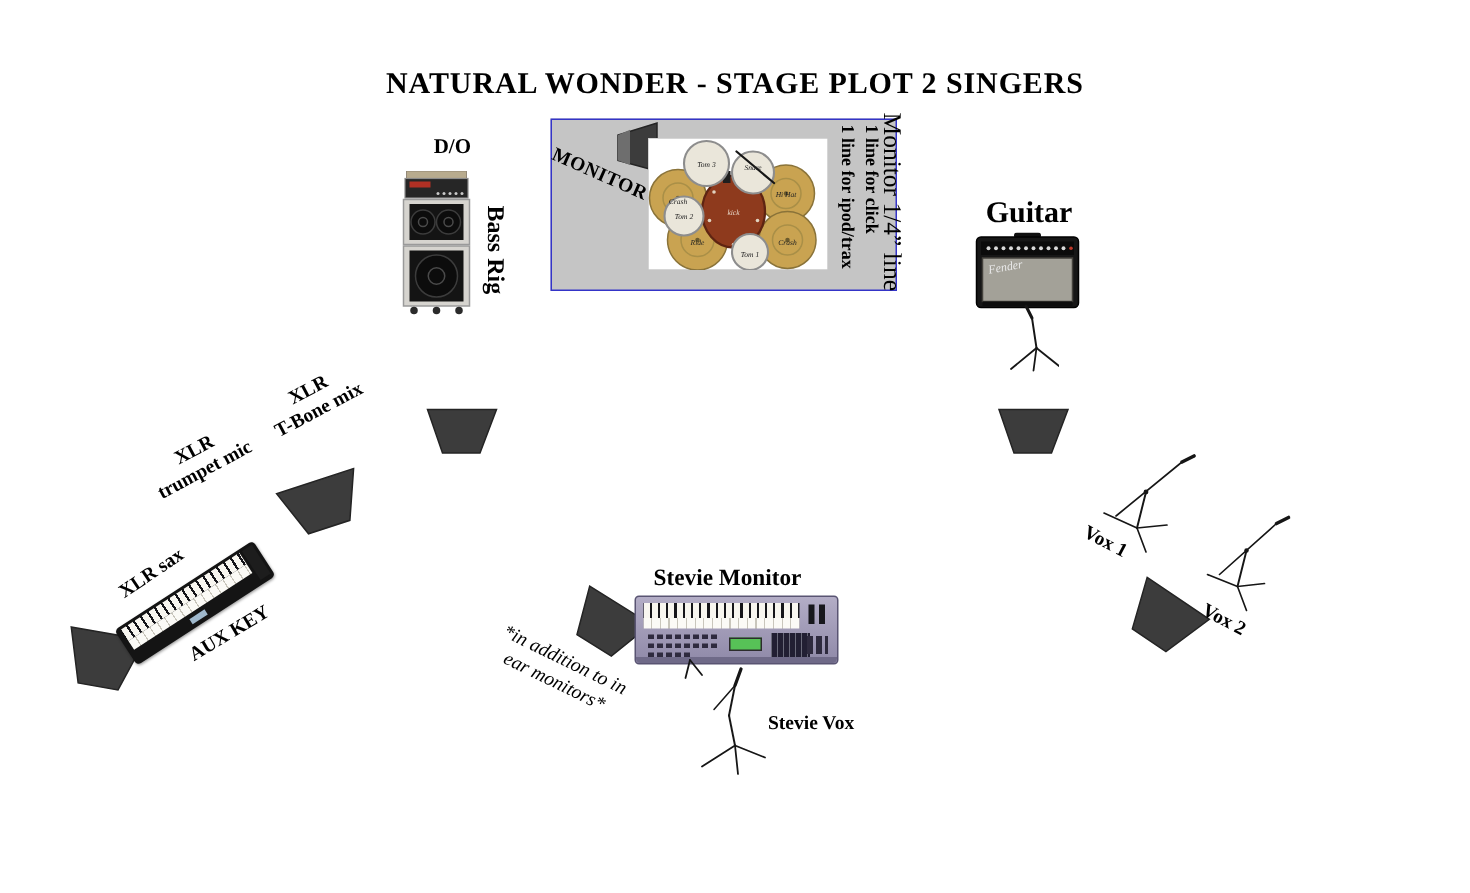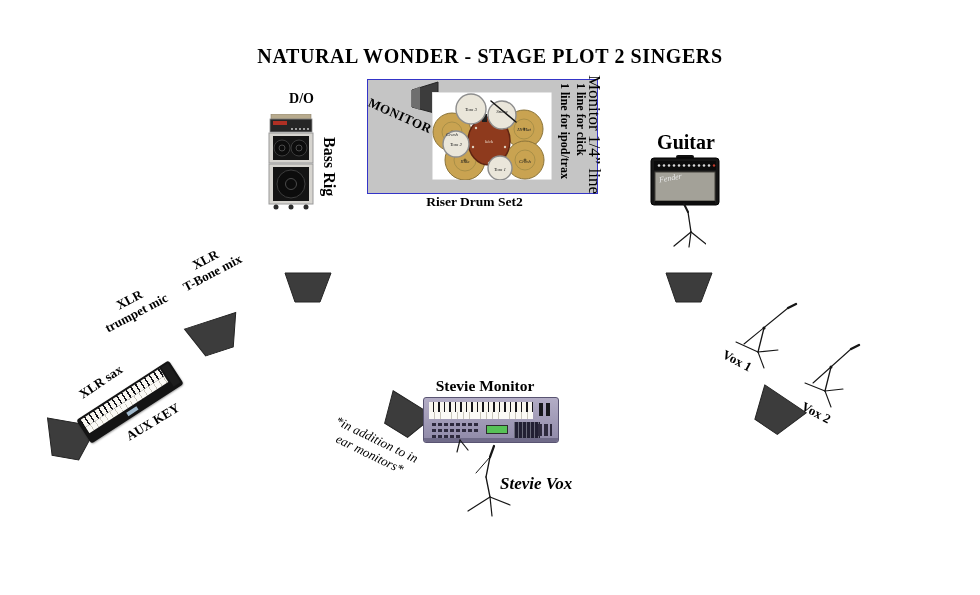--- a/index.html
+++ b/index.html
@@ -112,21 +112,20 @@
     </g>
   </svg>
 
   <div class="abs" style="left:557px;top:83px;display:flex;gap:1px;">
     <span class="vtext b" style="font-size:12px;">1 line for ipod/trax</span>
     <span class="vtext b" style="font-size:12px;">1 line for click</span>
   </div>
 
   <div class="abs vtext" style="left:584px;top:75px;font-size:17px;">Monitor 1/4” line</div>
 
-  <div class="abs smallcap" style="left:367px;top:194px;width:215px;">Riser Drum Set2</div>
 
   <div class="abs b" style="left:640px;top:131px;width:92px;text-align:center;font-size:20px;">Guitar amp</div>
   <svg class="abs" style="left:650px;top:155px;" width="70" height="52" viewBox="0 0 70 52">
     <rect x="26" y="0" width="18" height="4" rx="2" fill="#101010"></rect>
     <rect x="1" y="3" width="68" height="47" rx="3" fill="#161616" stroke="#000"></rect>
     <rect x="4" y="6" width="62" height="9" fill="#0b0b0b"></rect>
     <g fill="#d8d8d8">
       <circle cx="9" cy="10.5" r="1.3"></circle>
         <circle cx="14" cy="10.5" r="1.3"></circle>
         <circle cx="19" cy="10.5" r="1.3"></circle>
@@ -216,21 +215,21 @@
 
   <svg class="abs" style="left:464px;top:443px;" width="52" height="74" viewBox="0 0 52 74">
     <line x1="30" y1="3" x2="26" y2="14" stroke-width="2.2"></line>
     <line x1="26" y1="14" x2="22" y2="34" stroke-width="1.3"></line>
     <line x1="12" y1="30" x2="26" y2="14" stroke-width="1"></line>
     <line x1="22" y1="34" x2="26" y2="54" stroke-width="1.3"></line>
     <line x1="26" y1="54" x2="4" y2="68" stroke-width="1.2"></line>
     <line x1="26" y1="54" x2="46" y2="62" stroke-width="1.2"></line>
     <line x1="26" y1="54" x2="28" y2="73" stroke-width="1.2"></line>
   </svg>
-  <div class="abs b" style="left:500px;top:474px;font-size:17px;font-style:italic;">Stevie Vox</div>
+  <div class="abs b" style="left:512px;top:474px;font-size:13px;">Stevie Vox</div>
 
   <svg class="abs" style="left:730px;top:300px;" width="70" height="72" viewBox="0 0 70 72">
     <line x1="14" y1="44" x2="58" y2="8" stroke-width="1.1"></line>
     <line x1="58" y1="8" x2="66" y2="4" stroke-width="2.4"></line>
     <circle cx="34" cy="28" r="1.6" fill="#161616"></circle>
     <line x1="34" y1="28" x2="28" y2="52" stroke-width="1.3"></line>
     <line x1="28" y1="52" x2="6" y2="42" stroke-width="1.1"></line>
     <line x1="28" y1="52" x2="48" y2="50" stroke-width="1.1"></line>
     <line x1="28" y1="52" x2="34" y2="68" stroke-width="1.1"></line>
   </svg>

